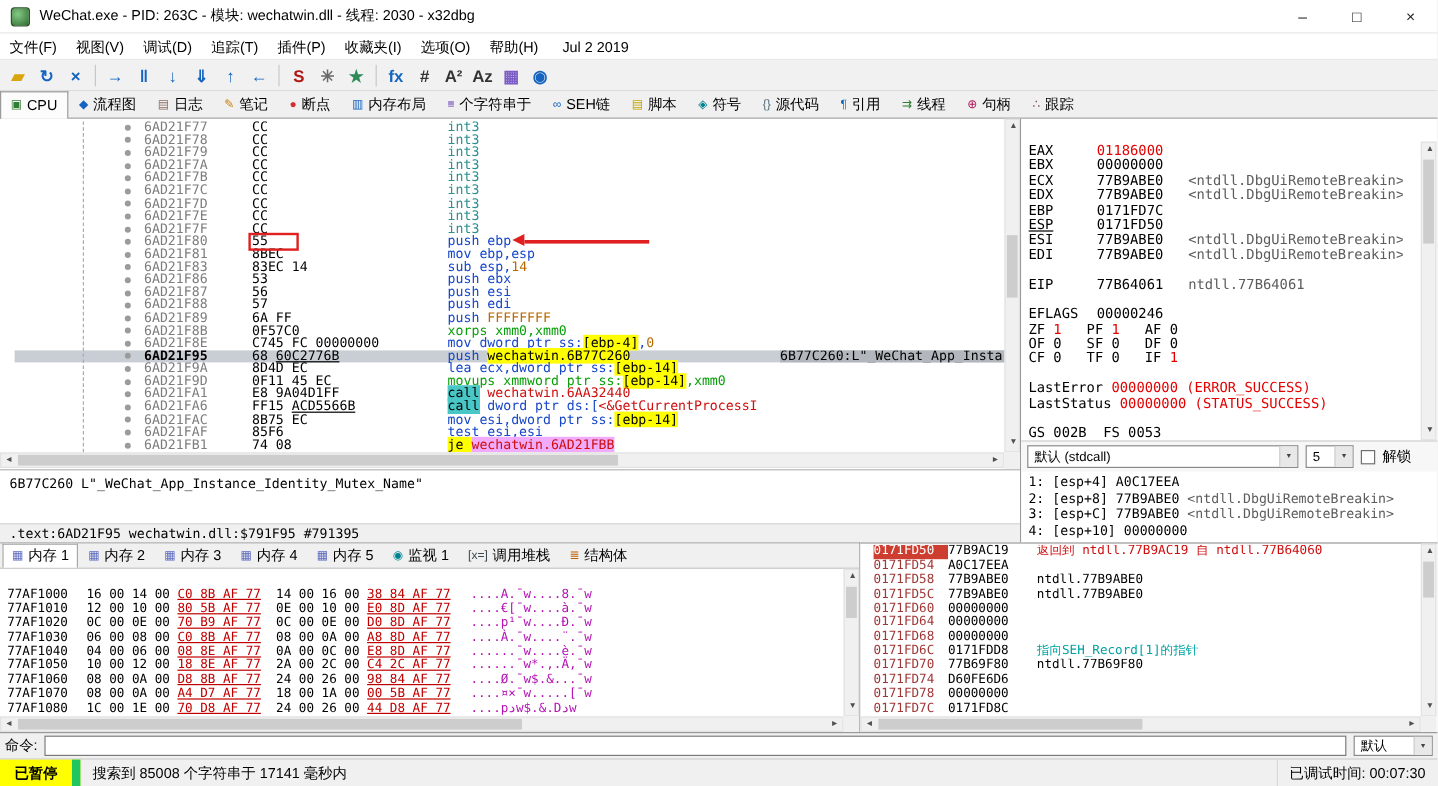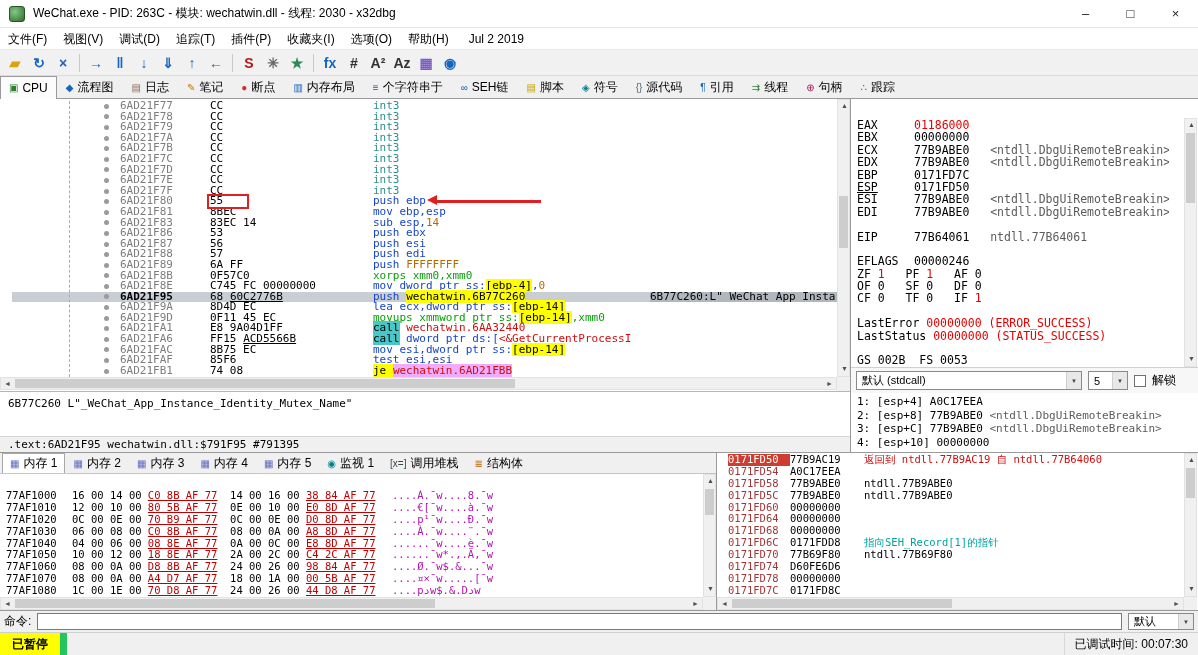--- a/index.html
+++ b/index.html
@@ -396,14 +396,15 @@
   <span class="cmd-label">命令:</span>
   <input class="cmd-input" value="" style="">
   <div class="combo cmd-combo">
     <span>默认</span>
     <span class="combo-arrow">▼</span>
   </div>
 </div>
 
 <div id="status-bar">
   <span class="status-state">已暂停</span>
+  <span class="status-msg">搜索到 85008 个字符串于 17141 毫秒内</span>
   <span class="status-right">已调试时间: 00:07:30</span>
 </div>
 
 </body></html>

